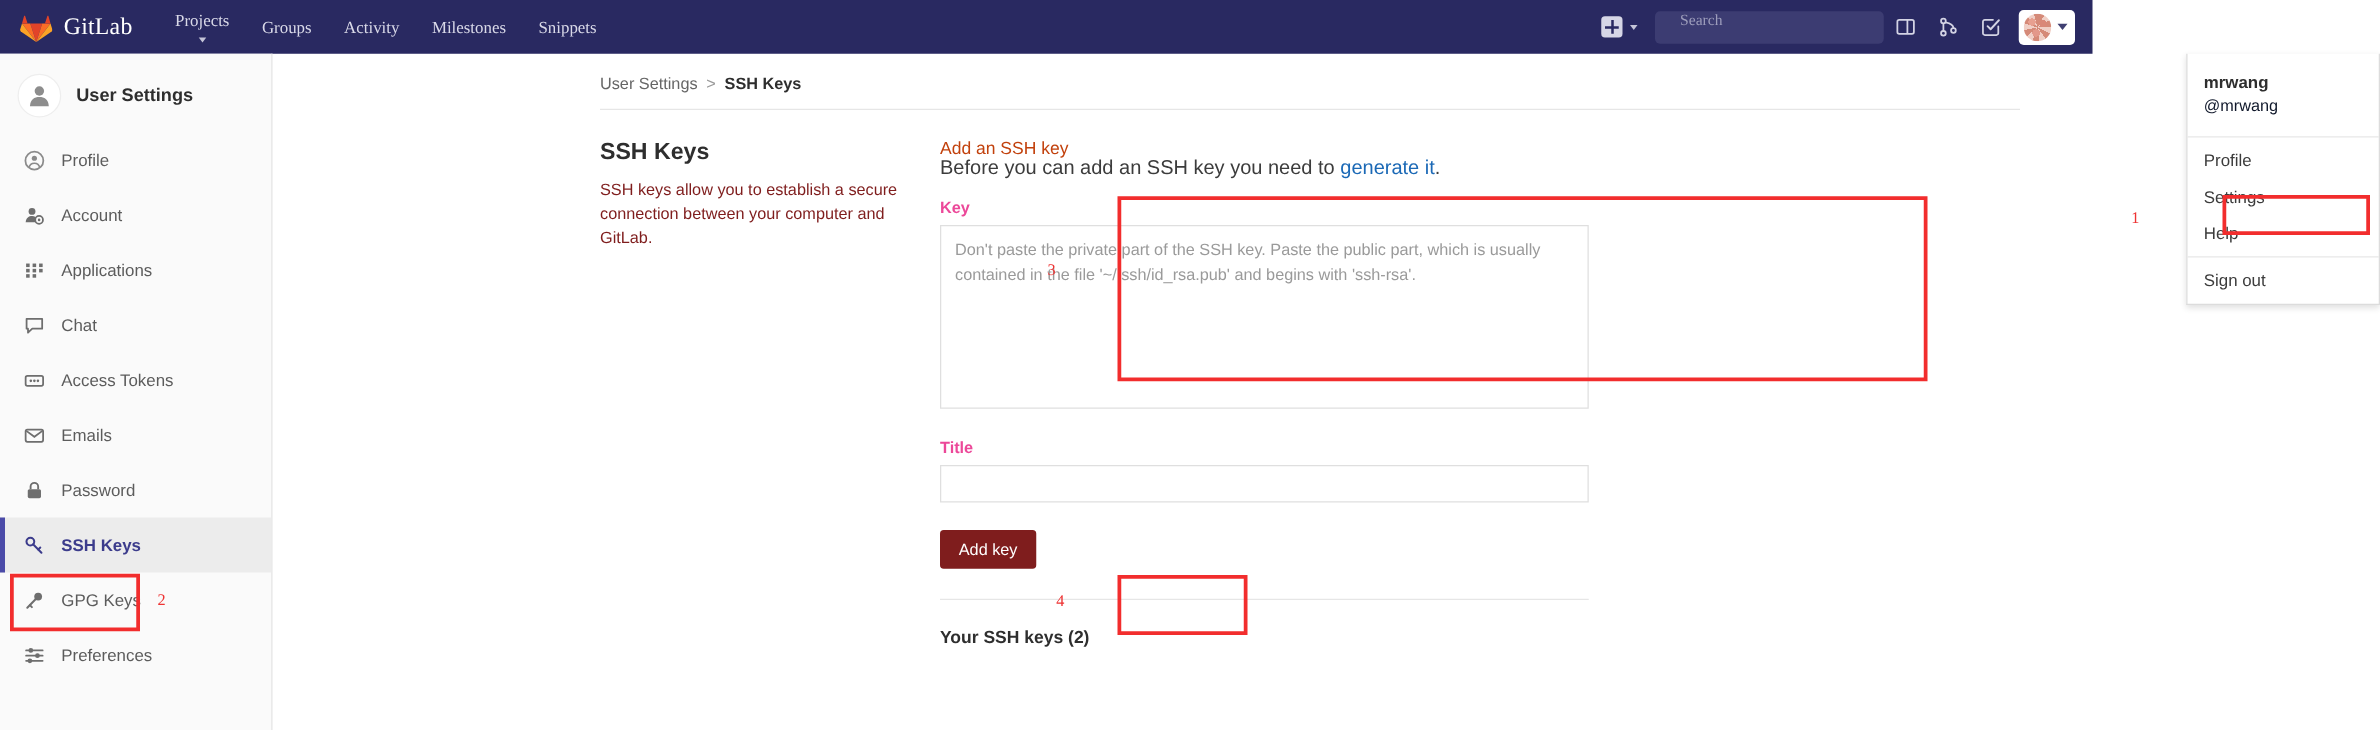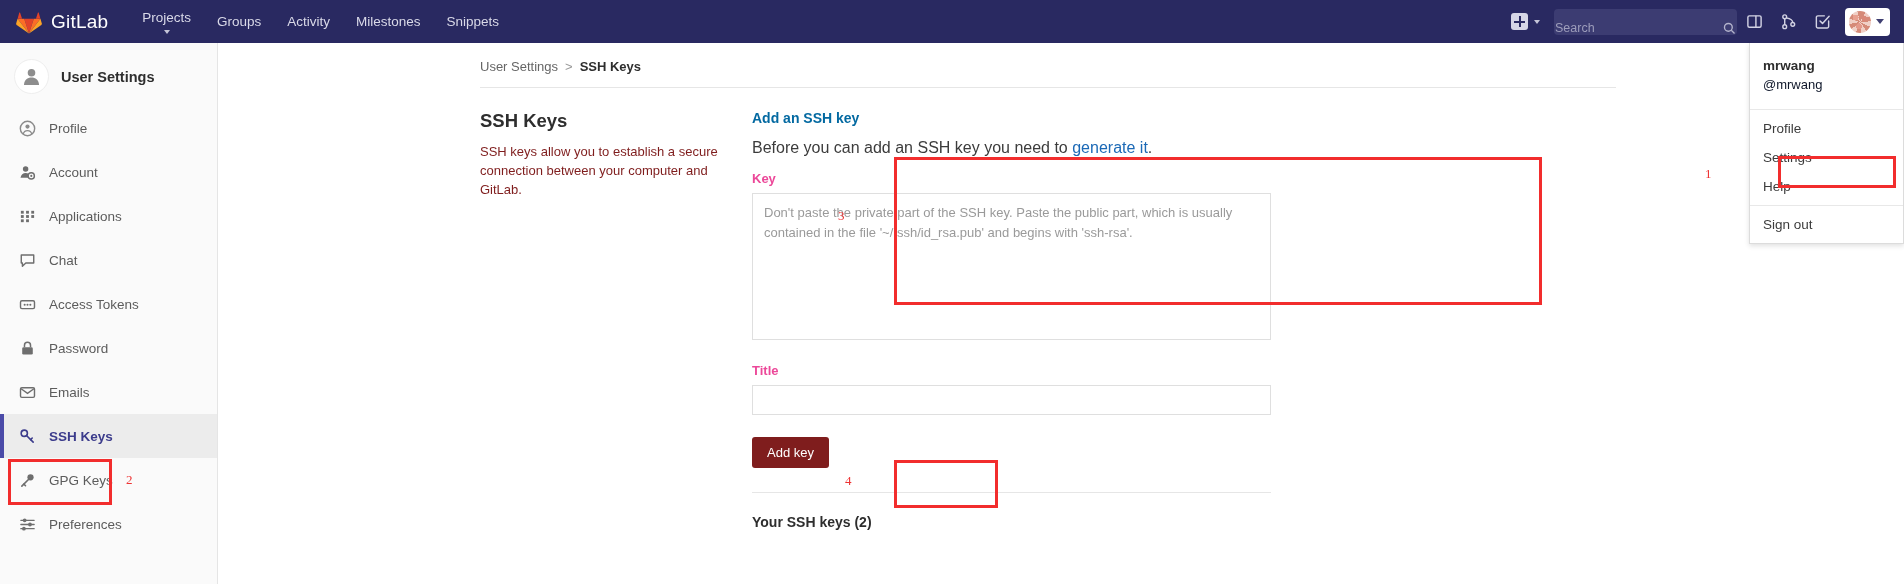--- a/index.html
+++ b/index.html
@@ -5,23 +5,23 @@
   * { box-sizing: border-box; margin: 0; padding: 0; }
   html, body {
     width: 1904px; height: 584px;
     font-family: "Liberation Sans", sans-serif;
     background: #fff; color: #2e2e2e; overflow: hidden;
   }
 
   
   .navbar {
     position: absolute; top: 0; left: 0;
-    width: 1904px; height: 43px;
+    width: 1674px; height: 43px;
     background: #292961;
-    display: flex; align-items: center;
+    display: flex; align-items: center; font-family: Liberation Serif, serif;
   }
   .brand { display: flex; align-items: center; margin-left: 16px; }
   .brand-logo { width: 26px; height: 26px; }
   .brand-name {
     color: #fff; font-size: 19px; font-weight: 400;
     margin-left: 9px; letter-spacing: .2px;
   }
   .nav-links { display: flex; align-items: center; margin-left: 34px; gap: 26px; }
   .nav-link {
     color: #d9d9e8; font-size: 13.5px; display: flex;
@@ -44,22 +44,22 @@
     width: 17px; height: 17px; background: #d6d6e6; border-radius: 3px;
     position: relative;
   }
   .plus-sq::before, .plus-sq::after {
     content: ""; position: absolute; background: #292961;
   }
   .plus-sq::before { left: 7.5px; top: 3px; width: 2px; height: 11px; }
   .plus-sq::after { left: 3px; top: 7.5px; width: 11px; height: 2px; }
   .search-box {
     width: 183px; height: 26px; background: #3c3c72;
-    border-radius: 4px; display: flex; align-items: flex-end;
-    padding: 0 1px; margin-left: 6px; cursor: text;
+    border-radius: 4px; display: flex; align-items: flex-start;
+    padding: 0 20px; margin-left: 6px; cursor: text;
   }
   .search-box input {
     flex: 1; background: transparent; border: none; outline: none;
     color: #d5d5e4; font-size: 12.5px; font-family: inherit;
   }
   .search-box input::placeholder { color: #9d9dbb; }
   .nav-icon {
     width: 34px; height: 43px; display: flex; align-items: center;
     justify-content: center; cursor: pointer;
   }
@@ -139,21 +139,21 @@
   .bc-link { color: #666; cursor: pointer; }
   .bc-sep { color: #999; }
   .bc-current { color: #2e2e2e; font-weight: 600; cursor: pointer; }
   .bc-rule { height: 1px; background: #e6e6e6; margin-left: 262px; margin-right: 288px; }
 
   .content { display: flex; padding: 22px 0 0 262px; }
   .col-left { width: 272px; flex: none; }
   .sec-title { font-size: 18.5px; font-weight: 700; color: #2e2e2e; margin-bottom: 11px; }
   .sec-desc { font-size: 13px; color: #7f1d1d; line-height: 1.45; width: 250px; }
   .col-right { width: 522px; flex: none; margin-left: 0; }
-  .form-title { font-size: 14px; font-weight: 700; color: #0369a1; margin-bottom: 13px; }
+  .form-title { font-size: 14px; font-weight: 400; color: #c2410c; }
   .form-note { font-size: 16px; color: #3c3c3c; margin-bottom: 14px; }
   .form-note a { color: #1b69b6; text-decoration: none; cursor: pointer; }
   .fld-label { font-size: 13px; font-weight: 700; color: #ec4899; margin-bottom: 7px; display: block; }
   .key-area {
     width: 519px; height: 147px; border: 1px solid #dfdfdf;
     background: #fff; padding: 9px 11px; resize: none; outline: none;
     font-family: inherit; font-size: 13px; color: #2e2e2e; line-height: 1.5;
     display: block;
   }
   .key-area::placeholder { color: #9a9a9a; }
@@ -325,32 +325,32 @@
       <rect x="1.6" y="5" width="14.8" height="8.4" rx="1.5" fill="none" stroke="#6e6e6e" stroke-width="1.5"></rect>
       <circle cx="6" cy="9.2" r="1.1" fill="#6e6e6e"></circle>
       <circle cx="9" cy="9.2" r="1.1" fill="#6e6e6e"></circle>
       <circle cx="12" cy="9.2" r="1.1" fill="#6e6e6e"></circle>
     </svg>
     <span>Access Tokens</span>
   </div>
 
   <div class="side-item">
     <svg class="side-ico" viewBox="0 0 18 18">
+      <rect x="1.6" y="4" width="14.8" height="10.2" rx="1.4" fill="none" stroke="#6e6e6e" stroke-width="1.5"></rect>
+      <path d="M2.2 5 L9 10 L15.8 5" fill="none" stroke="#6e6e6e" stroke-width="1.5"></path>
+    </svg>
+    <span>Emails</span>
+  </div>
+
+  <div class="side-item">
+    <svg class="side-ico" viewBox="0 0 18 18">
       <rect x="3.4" y="7.8" width="11.2" height="7.6" rx="1.4" fill="#6e6e6e"></rect>
       <path d="M5.8 7.8 V5.6 A3.2 3.2 0 0 1 12.2 5.6 V7.8" fill="none" stroke="#6e6e6e" stroke-width="1.6"></path>
     </svg>
     <span>Password</span>
-  </div>
-
-  <div class="side-item">
-    <svg class="side-ico" viewBox="0 0 18 18">
-      <rect x="1.6" y="4" width="14.8" height="10.2" rx="1.4" fill="none" stroke="#6e6e6e" stroke-width="1.5"></rect>
-      <path d="M2.2 5 L9 10 L15.8 5" fill="none" stroke="#6e6e6e" stroke-width="1.5"></path>
-    </svg>
-    <span>Emails</span>
   </div>
 
 
   <div class="side-item active">
     <svg class="side-ico" viewBox="0 0 18 18">
       <circle cx="5.6" cy="5.6" r="3.3" fill="none" stroke="#3c3c8c" stroke-width="1.7"></circle>
       <path d="M7.9 7.9 L15 15" stroke="#3c3c8c" stroke-width="1.7" stroke-linecap="round"></path>
       <path d="M12.3 12.3 L14 10.6" stroke="#3c3c8c" stroke-width="1.7" stroke-linecap="round"></path>
     </svg>
     <span>SSH Keys</span>

